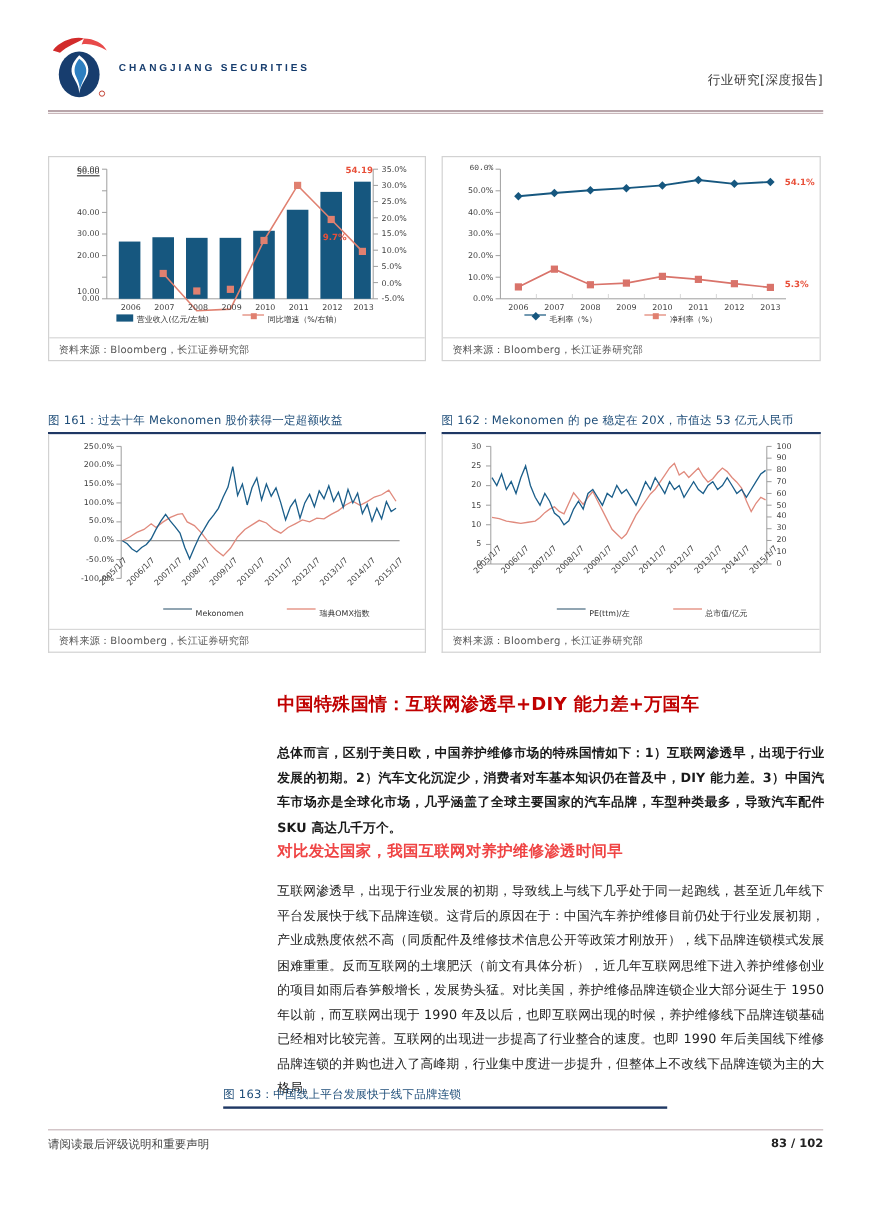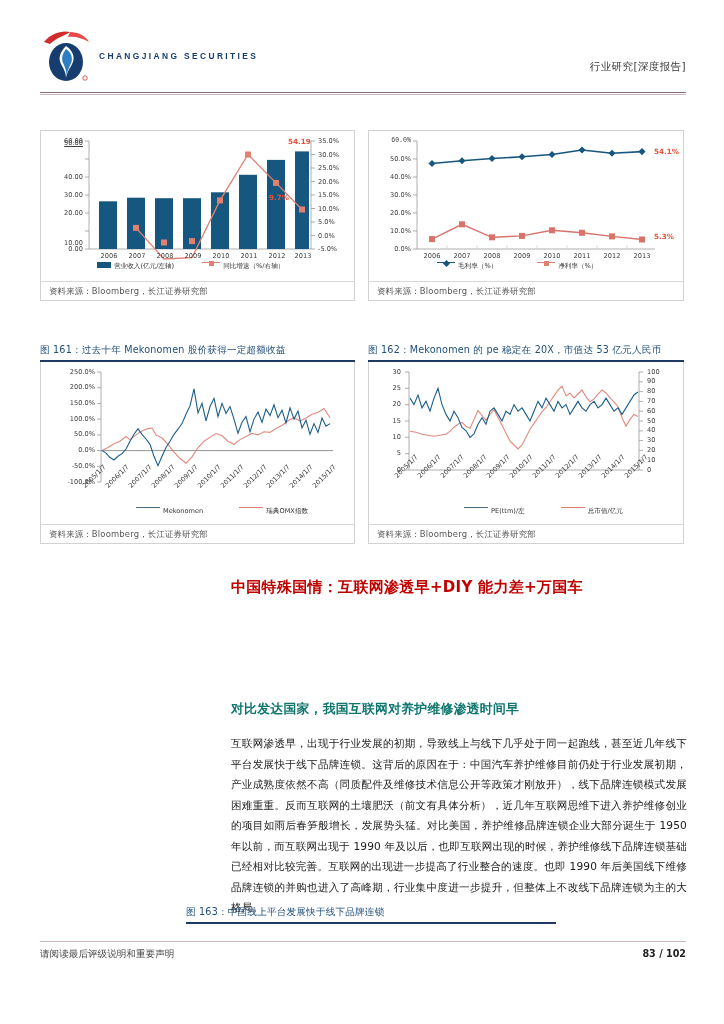--- a/index.html
+++ b/index.html
@@ -50,21 +50,21 @@
   .lg-swatch-bar { width:14px; height:6px; background:#16577f; display:inline-block; }
   .lg-line { width:18px; height:0; border-top:1.4px solid #e08070; position:relative; display:inline-block; }
   .lg-line.blue { border-top-color:#16577f; }
   .lg-line.dark { border-top-color:#4a6a80; }
   .lg-dot { width:5px; height:5px; background:#e08070; position:absolute; left:6.5px; top:-2.5px; }
   .lg-dot.blue { background:#16577f; transform:rotate(45deg); }
 
   
   .sec-head { position:absolute; font-size:15px; color:#c00000; font-weight:bold;
               font-family:"DejaVu Sans","Liberation Sans",sans-serif; letter-spacing:0.3px; }
-  .sub-head { position:absolute; font-size:12.8px; color:#0f766e; font-weight:bold;
+  .sub-head { position:absolute; font-size:12.8px; color:#ef4444; font-weight:bold;
               font-family:"DejaVu Sans","Liberation Sans",sans-serif; letter-spacing:0.3px; }
   .para { position:absolute; font-size:10.6px; color:#1a1a1a; line-height:20.5px;
           font-family:"DejaVu Sans","Liberation Sans",sans-serif;
           text-align:justify; text-justify:inter-ideograph; letter-spacing:0.15px; }
   .para.bold { font-weight:bold; }
 
   
   .foot-rule { position:absolute; left:40px; right:38px; top:941px; height:1px; background:#c9b7bb; }
   .foot-left { position:absolute; left:40px; top:948px; font-size:9.6px; color:#444;
                font-family:"DejaVu Sans","Liberation Sans",sans-serif; }
@@ -428,20 +428,21 @@
             <span>总市值/亿元</span>
           </span>
         </div>
       </div>
       <div class="src">资料来源：Bloomberg，长江证券研究部</div>
     </div>
   </div>
 
   <div class="sec-head" style="left:231px; top:578px;">中国特殊国情：互联网渗透早+DIY 能力差+万国车</div>
 
+  <div class="para bold" style="left:231px; top:618px; width:456px;">总体而言，区别于美日欧，中国养护维修市场的特殊国情如下：1）互联网渗透早，出现于行业发展的初期。2）汽车文化沉淀少，消费者对车基本知识仍在普及中，DIY 能力差。3）中国汽车市场亦是全球化市场，几乎涵盖了全球主要国家的汽车品牌，车型种类最多，导致汽车配件 SKU 高达几千万个。</div>
 
   <div class="sub-head" style="left:231px; top:701px;">对比发达国家，我国互联网对养护维修渗透时间早</div>
 
   <div class="para" style="left:231px; top:733px; width:456px;">互联网渗透早，出现于行业发展的初期，导致线上与线下几乎处于同一起跑线，甚至近几年线下平台发展快于线下品牌连锁。这背后的原因在于：中国汽车养护维修目前仍处于行业发展初期，产业成熟度依然不高（同质配件及维修技术信息公开等政策才刚放开），线下品牌连锁模式发展困难重重。反而互联网的土壤肥沃（前文有具体分析），近几年互联网思维下进入养护维修创业的项目如雨后春笋般增长，发展势头猛。对比美国，养护维修品牌连锁企业大部分诞生于 1950 年以前，而互联网出现于 1990 年及以后，也即互联网出现的时候，养护维修线下品牌连锁基础已经相对比较完善。互联网的出现进一步提高了行业整合的速度。也即 1990 年后美国线下维修品牌连锁的并购也进入了高峰期，行业集中度进一步提升，但整体上不改线下品牌连锁为主的大格局。</div>
 
   <div class="fig" style="left:186px; top:906px; width:370px;">
     <div class="fig-cap">图 163：中国线上平台发展快于线下品牌连锁</div>
     <div class="fig-cap-rule"></div>
   </div>
 

